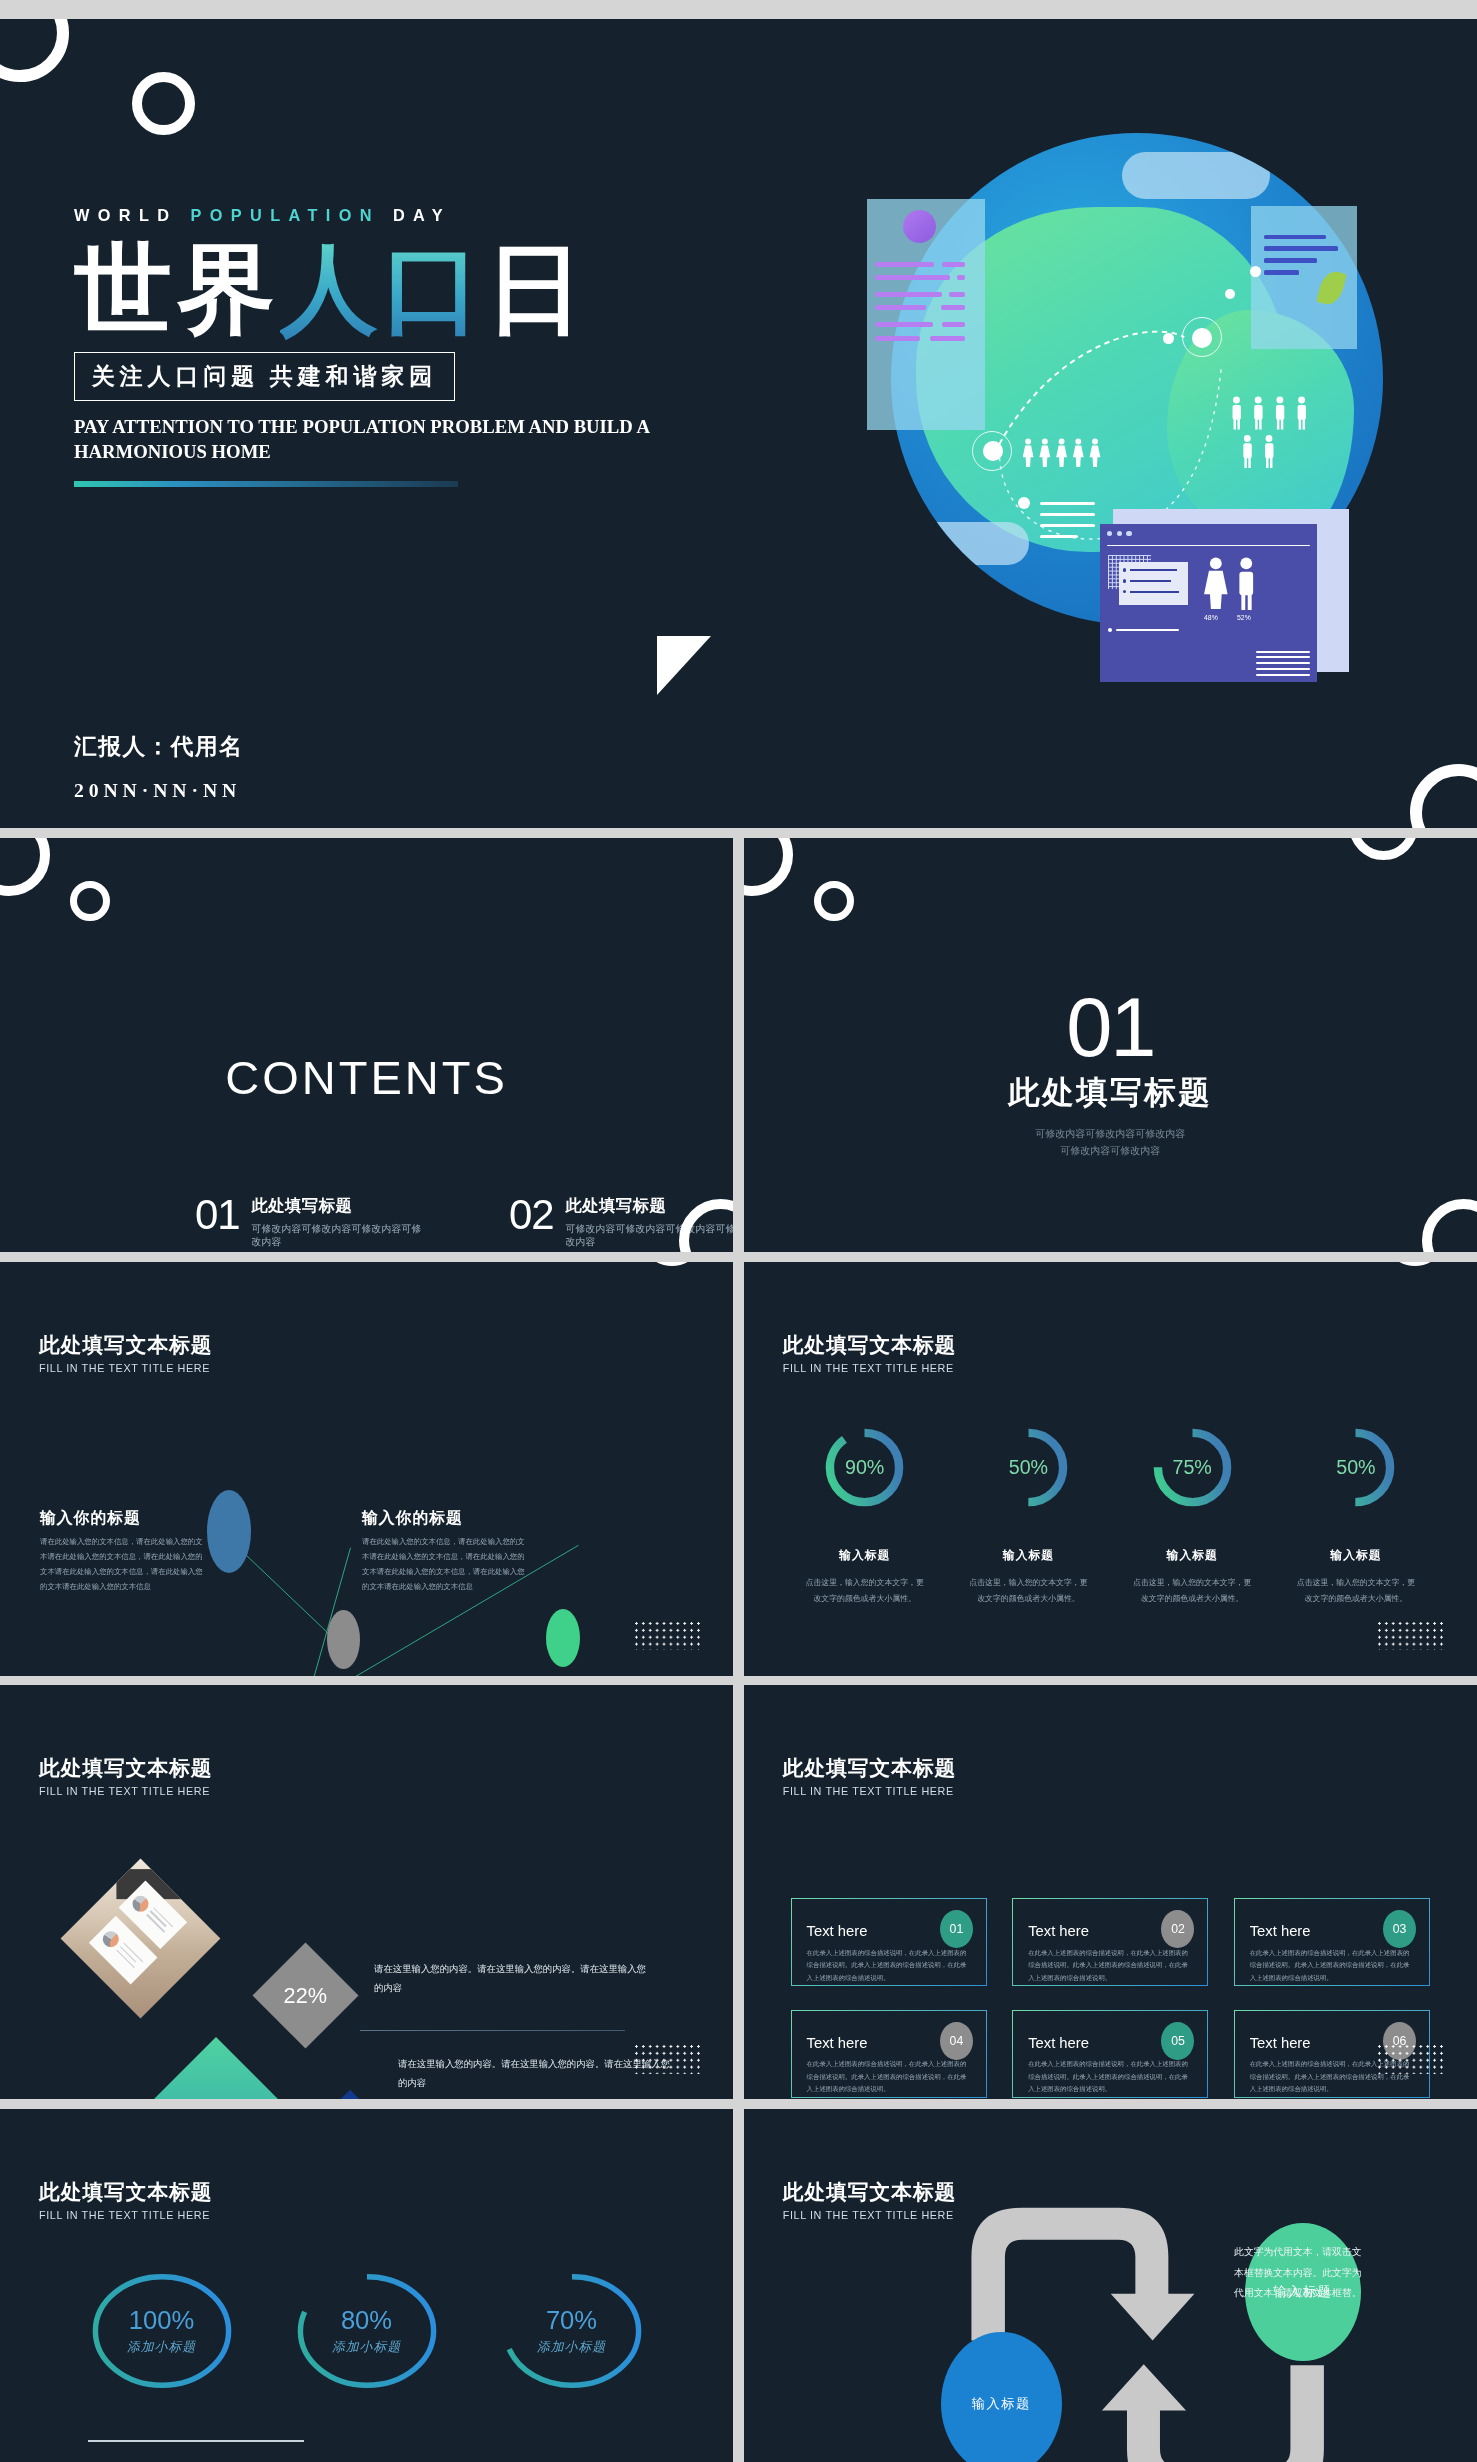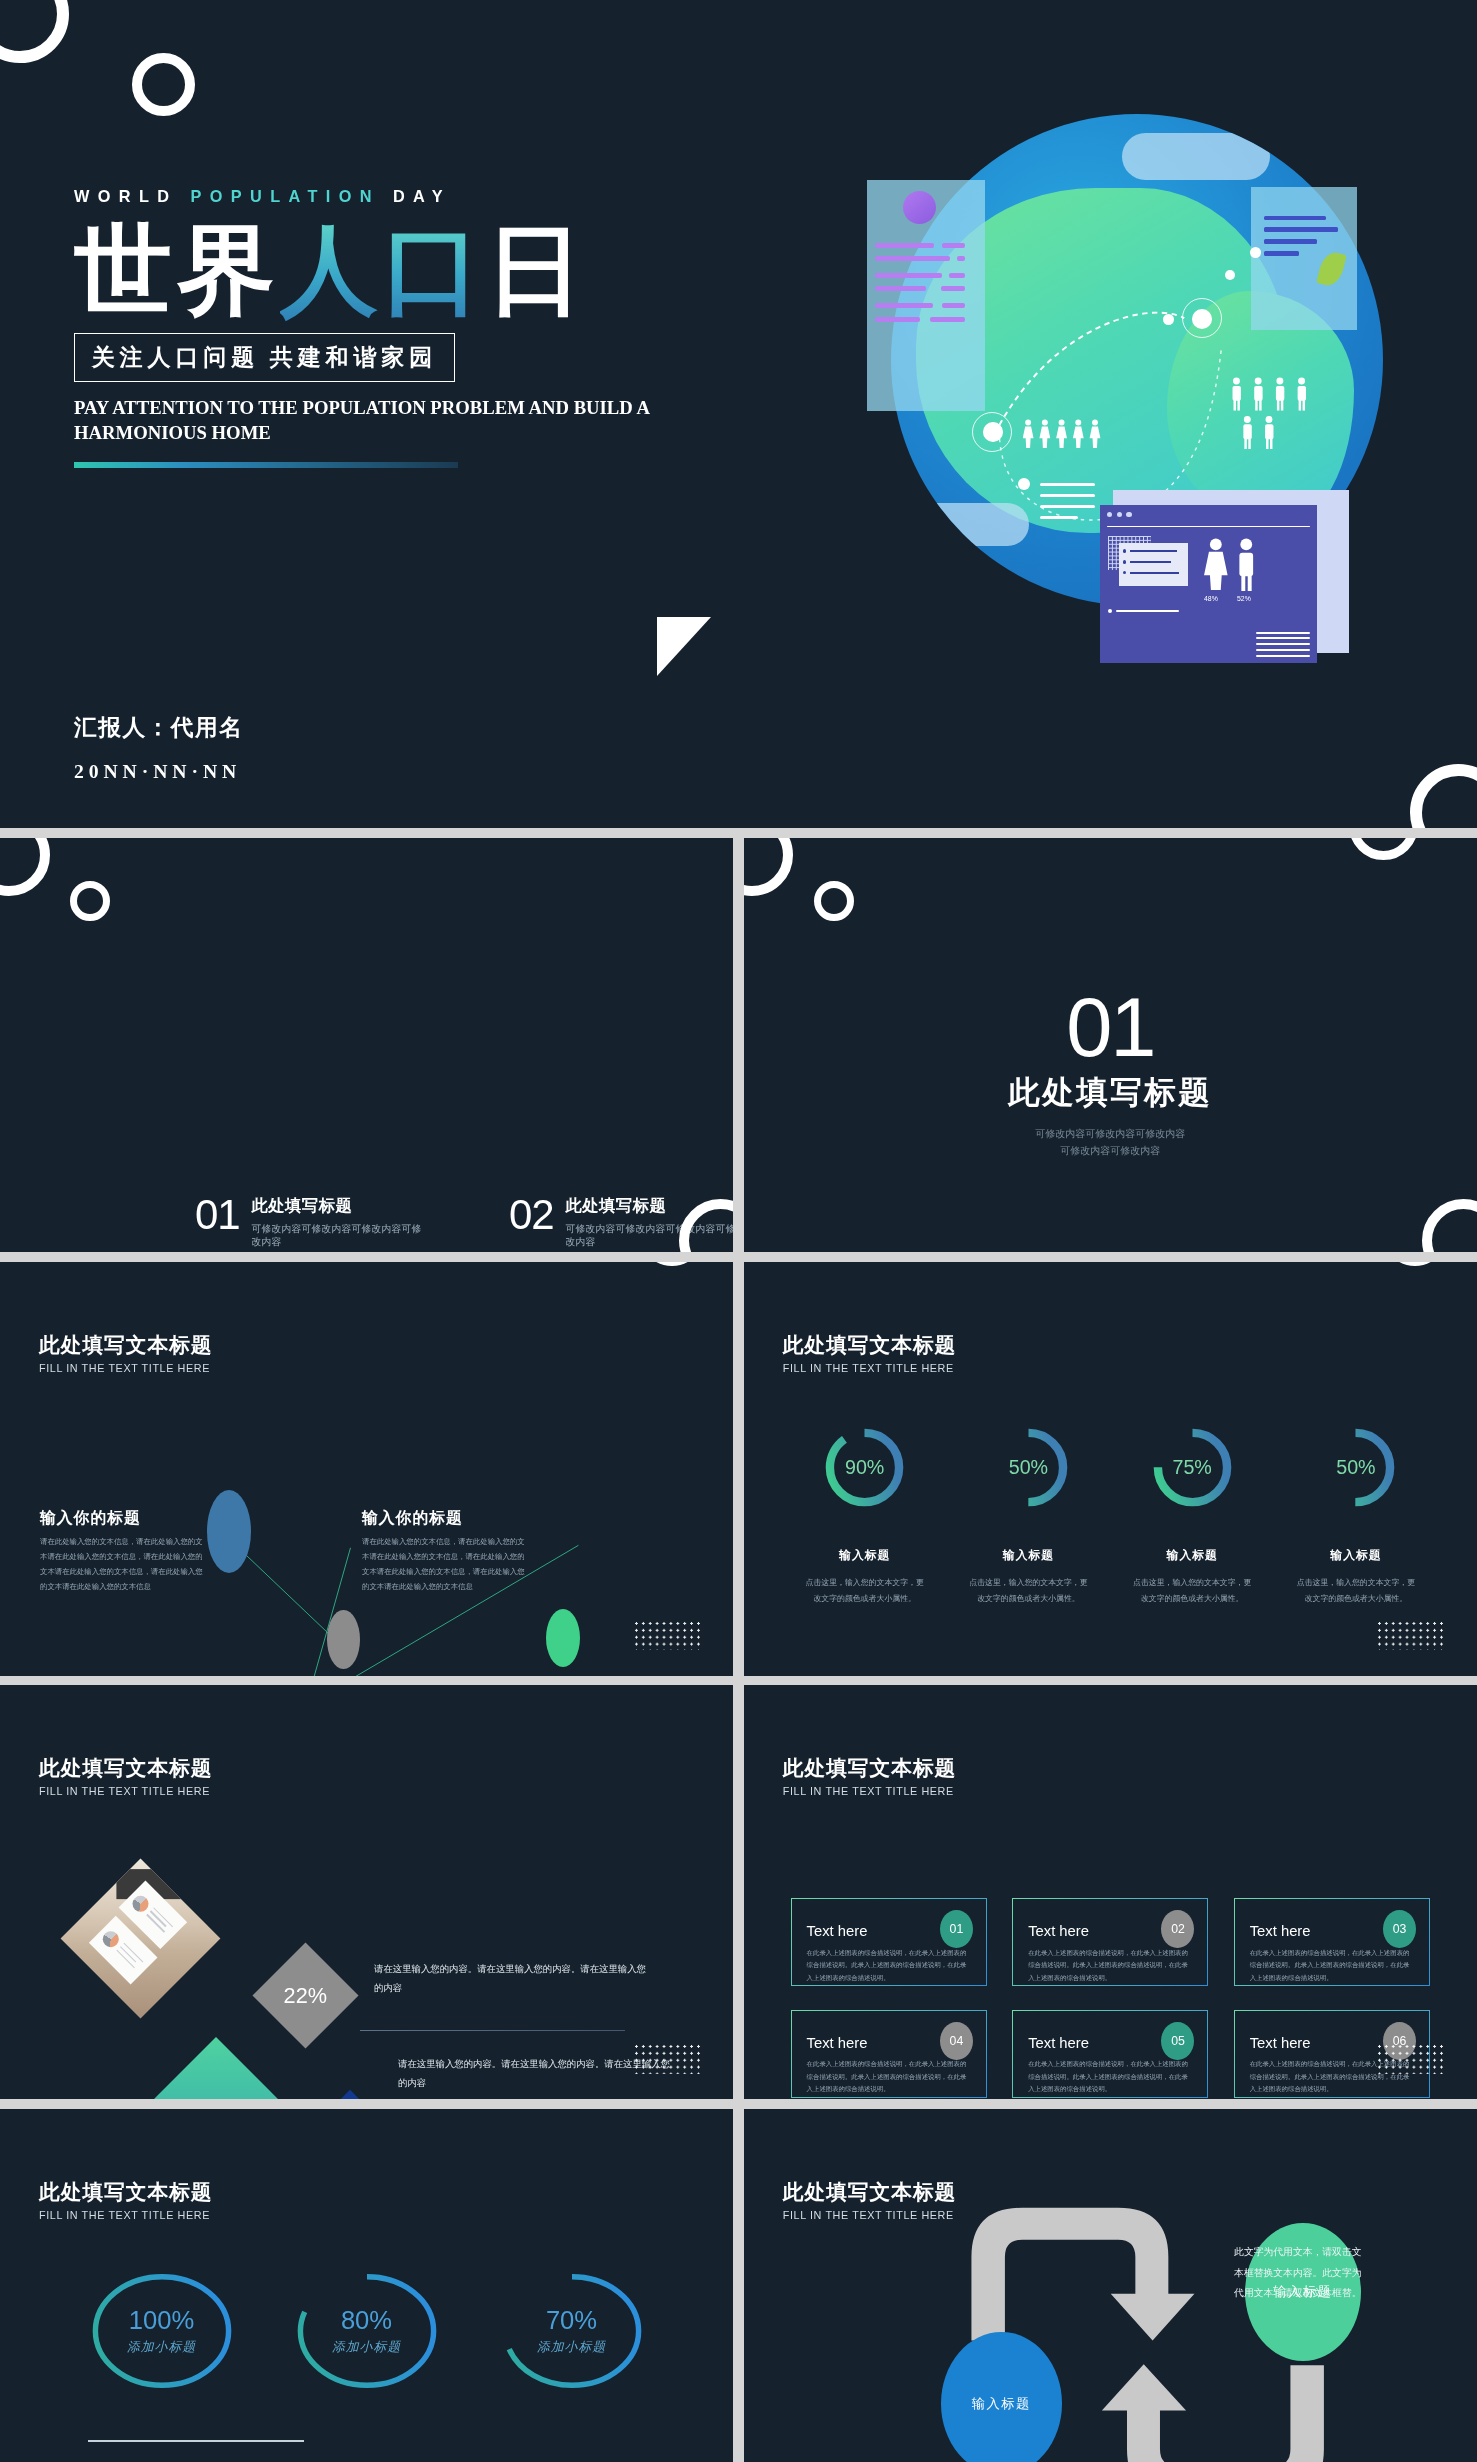--- a/index.html
+++ b/index.html
@@ -184,21 +184,21 @@
   .cy-oval{ position:absolute; border-radius:50%; display:flex; align-items:center; justify-content:center;
     color:#fff; font-size:13.3px; letter-spacing:1.5px;}
   .cy-txt{ position:absolute; font-size:9.8px; color:#eef3f7; line-height:2.1; text-align:center;
     font-family:"Liberation Serif","DejaVu Serif",serif;}
 </style>
 </head>
 <body>
 
 <div class="deck">
 
-  <div class="slide" style="grid-column:1 / span 3; grid-row:1;">
+  <div class="slide" style="grid-column:1 / span 3; grid-row:1;margin-top:19px;">
     <div class="ring" style="left:-29.5px;top:-35px;width:98px;height:98px;border-width:12.8px;"></div>
     <div class="ring" style="left:132px;top:53px;width:63px;height:63px;border-width:10.3px;"></div>
     <div class="ring" style="right:-30.5px;bottom:-32.5px;width:97px;height:97px;border-width:12.8px;"></div>
     <div class="tri" style="left:657px;top:617px;border-top:0 solid transparent;border-left:54px solid #fff;border-bottom:59px solid transparent;"></div>
 
     <div class="title-wrap">
       <div class="eyebrow">
         <span>WORLD</span>
         <span class="cy">POPULATION</span>
         <span>DAY</span>
@@ -383,20 +383,21 @@
     </div>
   </div>
 
   <div style="grid-column:1 / span 3; grid-row:2; background:#d5d5d5;"></div>
 
   <div class="slide" style="grid-column:1; grid-row:3;">
     <div class="ring" style="left:-32.5px;top:-23.6px;width:82px;height:82px;border-width:10.8px;"></div>
     <div class="ring" style="left:70px;top:43px;width:40px;height:40px;border-width:7.4px;"></div>
     <div class="ring" style="right:-28.6px;bottom:-30.5px;width:83px;height:83px;border-width:10.8px;"></div>
 
+    <div class="contents-h">CONTENTS</div>
 
     <div class="toc">
       <div class="toc-item">
         <div class="toc-num">01</div>
         <div class="toc-txt">
           <div class="t1">此处填写标题</div>
           <div class="t2">可修改内容可修改内容可修改内容可修改内容</div>
         </div>
       </div>
       <div class="toc-item">

